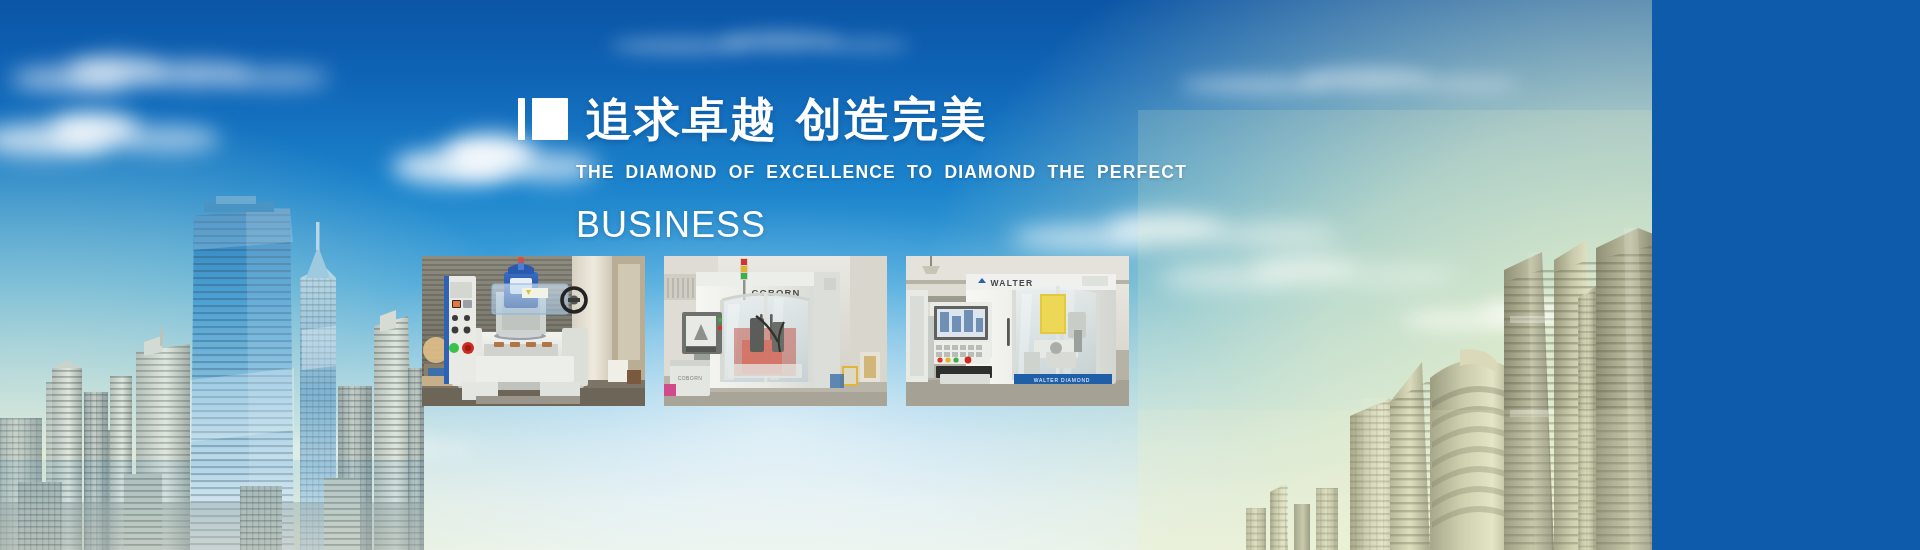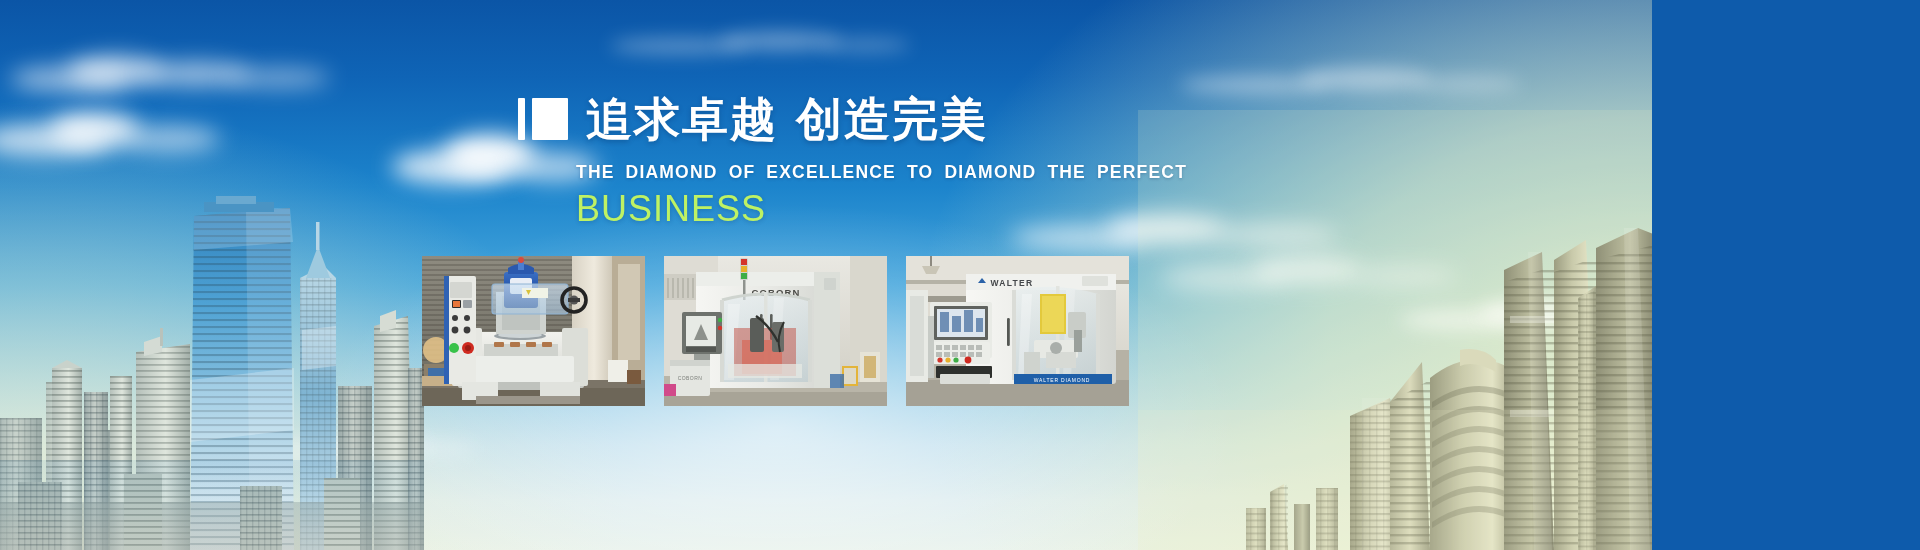--- a/index.html
+++ b/index.html
@@ -101,23 +101,23 @@
     margin-left:58px;
     color:#ffffff;
     font-size:17.5px;
     font-weight:600;
     letter-spacing:1.2px;
     white-space:nowrap;
     text-shadow:0 1px 3px rgba(0,40,90,0.28);
   }
   .subline .w { display:inline-block; margin-right:11px; }
   .business {
-    margin-top:4px;
+    margin-top:20px;
     margin-left:58px;
-    color:#bef264;
+    color:#ffffff;
     font-size:36px;
     font-weight:400;
     letter-spacing:1px;
     line-height:1.22;
     text-shadow:0 1px 4px rgba(0,40,90,0.25);
   }
 
   
   .photos {
     position:absolute;

